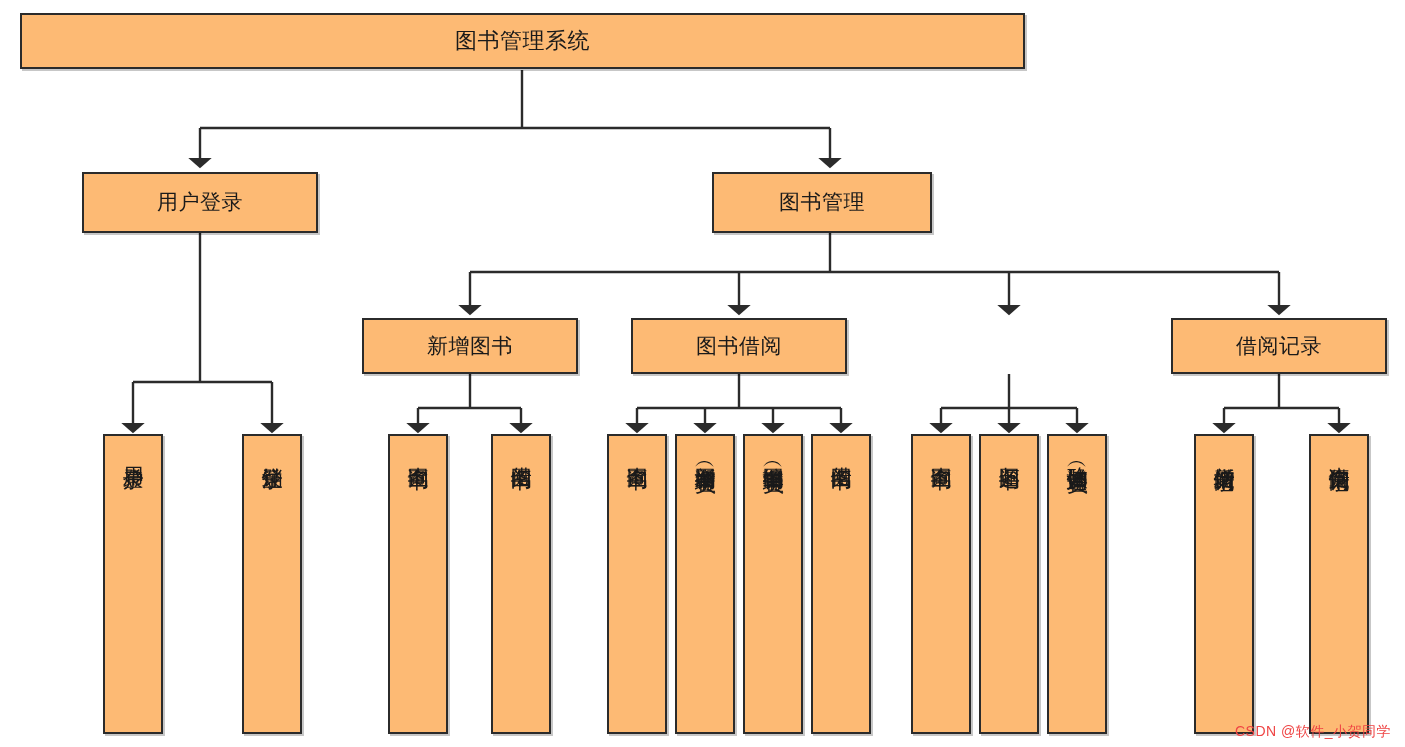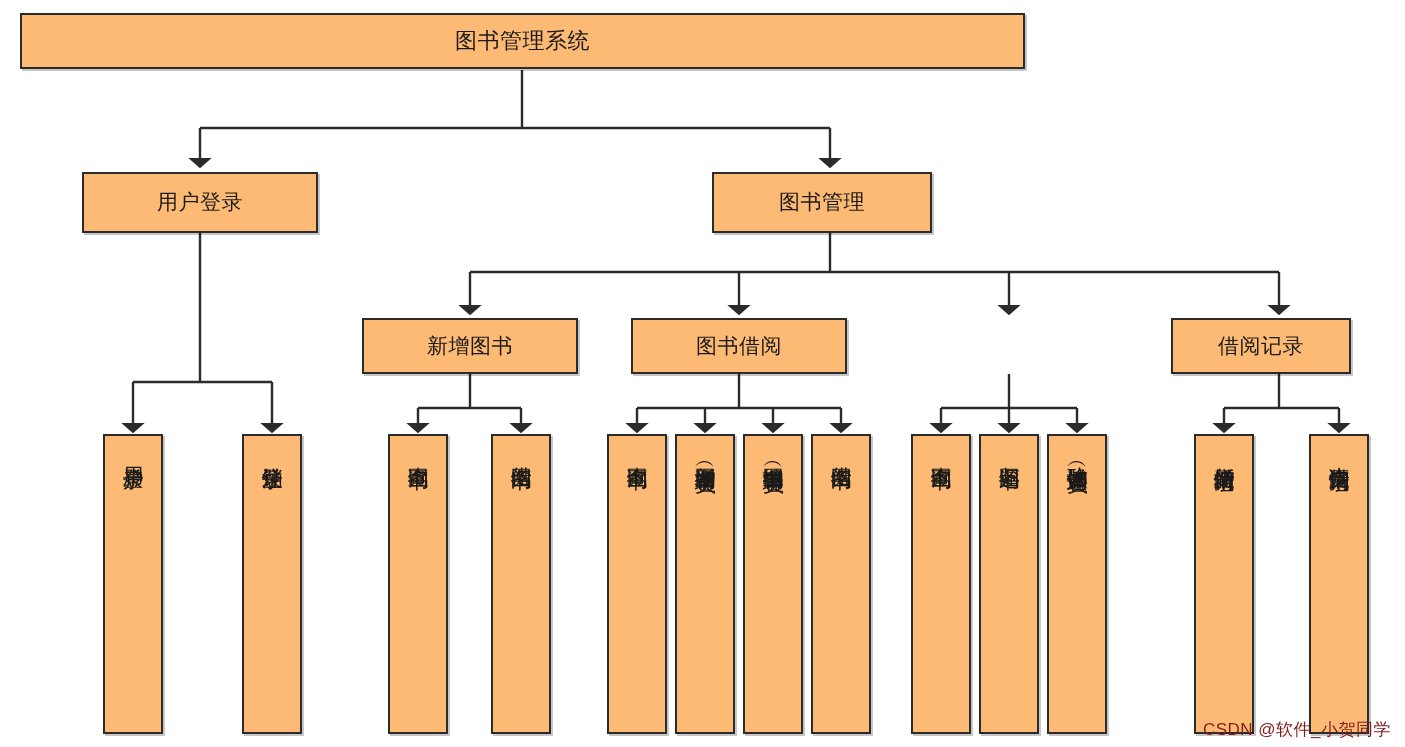--- a/index.html
+++ b/index.html
@@ -56,22 +56,22 @@
     text-orientation: upright;
     font-size: 21px;
     line-height: 1.06;
     letter-spacing: 1px;
     white-space: pre-line;
   }
   #watermark {
     position: absolute;
     right: 14px;
     bottom: 6px;
-    font-size: 17px;
-    color: #7f1d1d;
+    font-size: 14px;
+    color: #ef4444;
     font-family: "Liberation Sans", "DejaVu Sans", sans-serif;
     letter-spacing: 0.5px;
     user-select: none;
   }
 </style>
 </head>
 <body>
 
 <div id="canvas">
 
@@ -134,21 +134,21 @@
   <div class="node horiz" style="left:712px; top:172px; width:220px; height:61px;">
     <span class="label">图书管理</span>
   </div>
 
   <div class="node horiz" style="left:362px; top:318px; width:216px; height:56px;">
     <span class="label">新增图书</span>
   </div>
   <div class="node horiz" style="left:631px; top:318px; width:216px; height:56px;">
     <span class="label">图书借阅</span>
   </div>
-  <div class="node horiz" style="left:1171px; top:318px; width:180px; height:56px;font-family:Liberation Serif, serif;">
+  <div class="node horiz" style="left:1171px; top:318px; width:216px; height:56px;font-family:Liberation Serif, serif;">
     <span class="label">借阅记录</span>
   </div>
 
   <div class="node vert" style="left:103px; top:434px; width:60px; height:300px;">
     <span class="label">用户登录</span>
   </div>
   <div class="node vert" style="left:242px; top:434px; width:60px; height:300px;">
     <span class="label">注销登录</span>
   </div>
 

